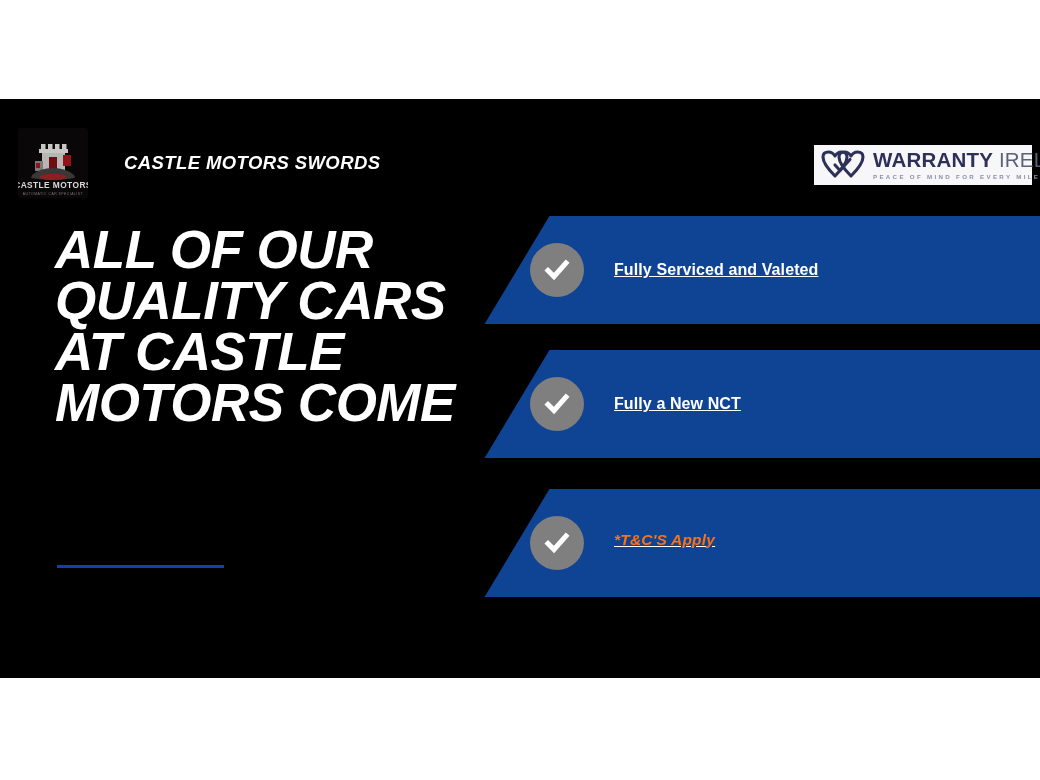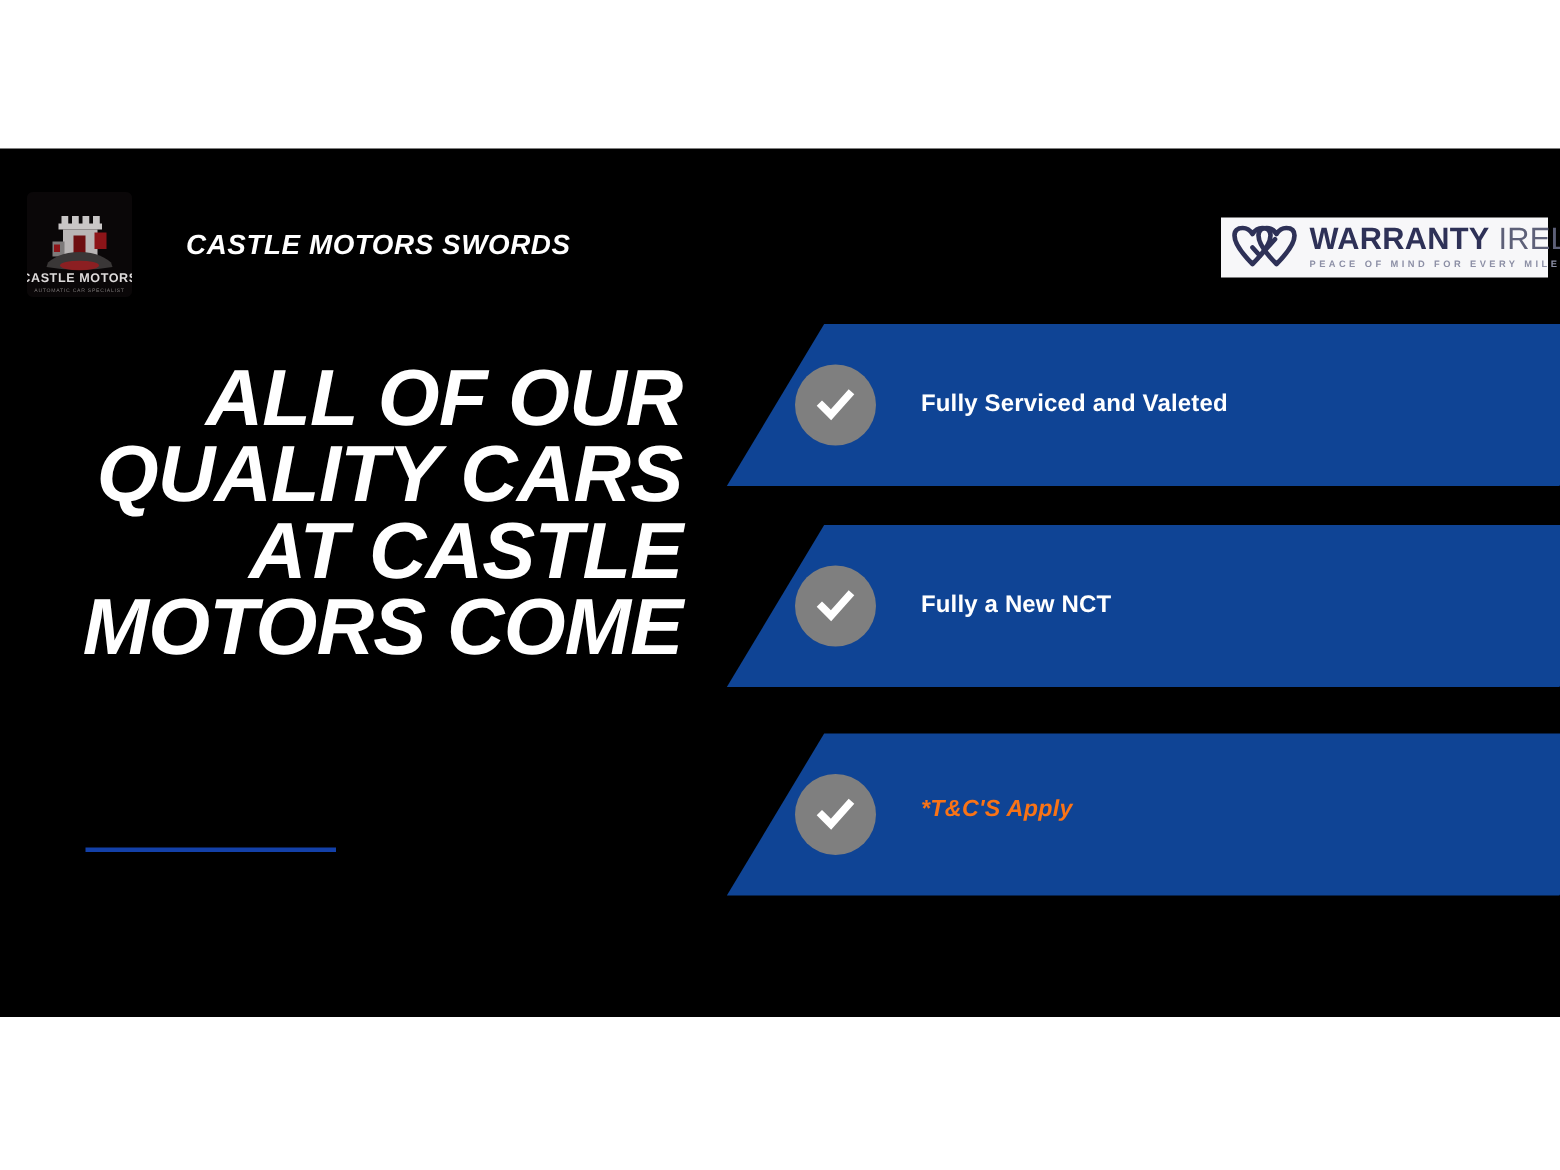--- a/index.html
+++ b/index.html
@@ -89,31 +89,30 @@
     letter-spacing: 2.3px;
     color: #8d90a6;
     white-space: nowrap;
     font-weight: bold;
   }
 
   
   .headline {
     position: absolute;
     left: 55px;
-    top: 141px;
+    top: 125px;
     width: 400px;
     color: #ffffff;
     font-size: 53px;
     line-height: 51px;
     font-weight: bold;
     font-style: italic;
     letter-spacing: -0.5px;
     text-transform: uppercase;
     white-space: pre-line;
-    text-align: right;
   }
   .headline-rule {
     position: absolute;
     left: 57px;
     top: 466px;
     width: 167px;
     height: 3px;
     background: #1340a8;
   }
 
@@ -146,20 +145,21 @@
     border-radius: 50%;
     background: #7f7f7f;
     margin-left: 13px;
     display: flex;
     align-items: center;
     justify-content: center;
   }
   .banner-texts {
     margin-left: 30px;
     color: #ffffff;
+    text-decoration: underline;
   }
   .banner-label {
     font-size: 16px;
     font-weight: bold;
     letter-spacing: 0.1px;
     white-space: nowrap;
   }
   .banner-note {
     font-size: 15.5px;
     font-weight: bold;

